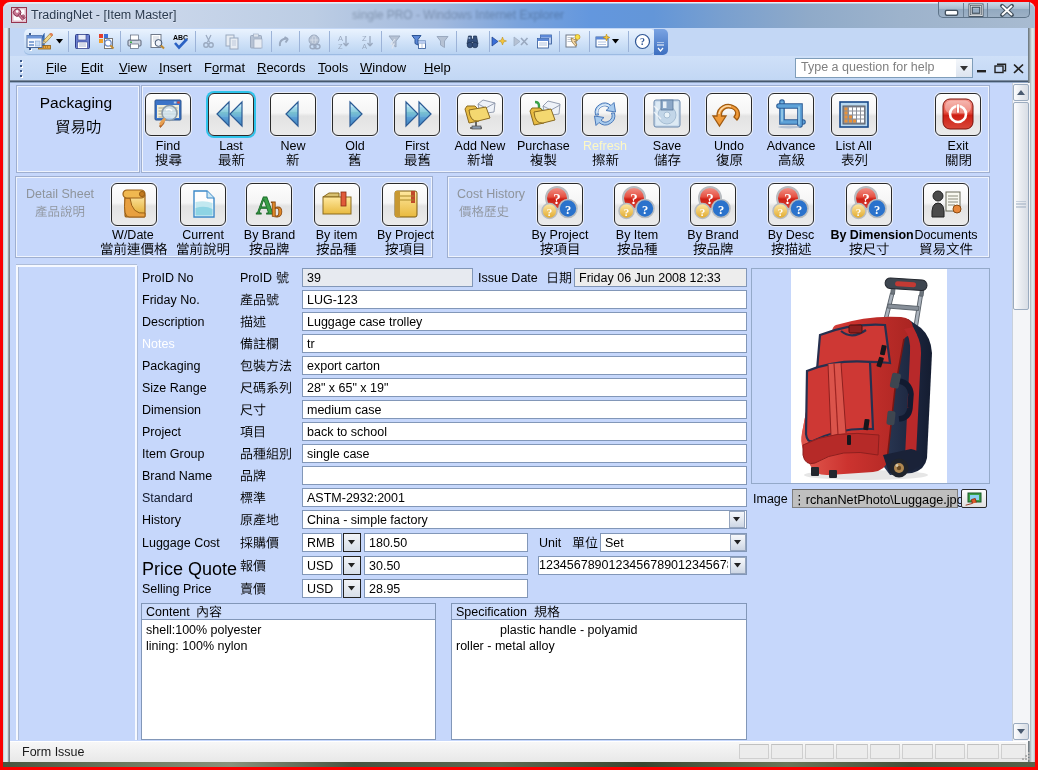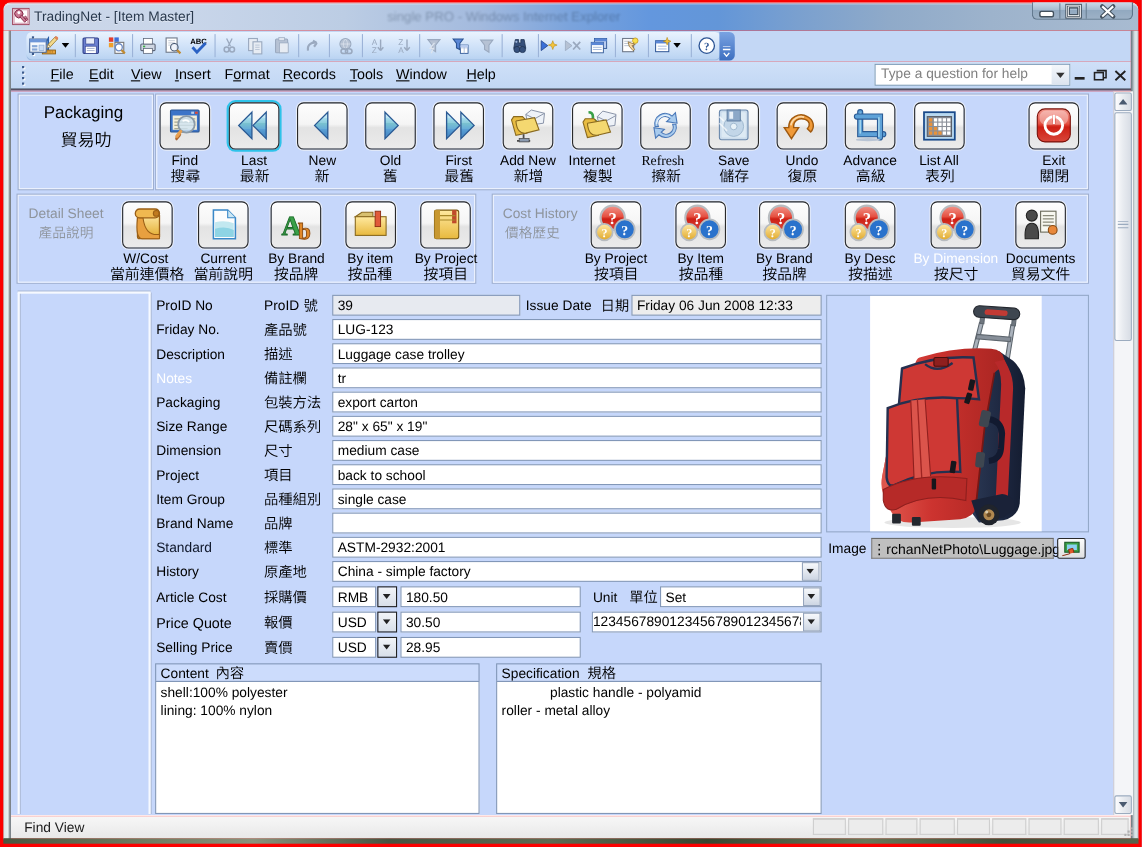--- a/index.html
+++ b/index.html
@@ -387,34 +387,34 @@
   </svg>
 <div style="position:absolute;left:520px;top:93px;width:46px;height:43px;border:1px solid #2a2a2a;border-radius:6px;background:linear-gradient(180deg,#fdfdfd,#f5f5f5 46%,#e3e3e3 54%,#ebebeb);box-shadow:inset 0 1px 0 #fff,0 0 0 1px #e9eef8;">
     <svg width="44" height="41" viewBox="0 0 44 41" style="position:absolute;left:0;top:0">
       <path d="M22 12 l5 -5 12 3 -1 10 -14 2 Z" fill="#eef2f8" stroke="#8a94a8" stroke-width=".9"></path>
       <path d="M22 12 l8 4 9 -5" fill="none" stroke="#8a94a8" stroke-width=".9"></path>
       <path d="M14 8 q4 0 4 4 l0 6 m0 0 l3 -3 m-3 3 l-3 -3" fill="none" stroke="#3aa048" stroke-width="2.4"></path>
       <path d="M11 14 h8 l3 3 h-1 l2 12 -10 2 -4 -14 Z" fill="#e8bc42" stroke="#8a6a1f"></path>
       <path d="M13 18 l17 -3 4 11 -12 3 Q14 30 13 18" fill="#f4d870" stroke="#8a6a1f"></path>
     </svg>
   </div>
-<div style="position:absolute;left:516.9px;top:139.2px;font-size:12.5px;color:#000;white-space:nowrap;">Internet</div>
+<div style="position:absolute;left:516.9px;top:139.2px;font-size:12.5px;color:#000;white-space:nowrap;">Purchase</div>
 <svg style="position:absolute;left:529.5px;top:152.6px" width="27.0" height="13.5" viewBox="0 -880 2000 1000" fill="#000">
     <use href="#c35"></use>
   </svg>
 <div style="position:absolute;left:582px;top:93px;width:46px;height:43px;border:1px solid #2a2a2a;border-radius:6px;background:linear-gradient(180deg,#fdfdfd,#f5f5f5 46%,#e3e3e3 54%,#ebebeb);box-shadow:inset 0 1px 0 #fff,0 0 0 1px #e9eef8;">
     <svg width="44" height="41" viewBox="0 0 44 41" style="position:absolute;left:0;top:0">
       <g stroke="#4a78b8" stroke-width="1" fill="#a8cbee">
         <path d="M12.5 21 A 9.5 9.5 0 0 1 28 11.5 L31 8.5 L32.5 18 L23 16.5 L26 13.8 A 6.5 6.5 0 0 0 15.5 21 Z"></path>
         <path d="M31.5 19 A 9.5 9.5 0 0 1 16 28.5 L13 31.5 L11.5 22 L21 23.5 L18 26.2 A 6.5 6.5 0 0 0 28.5 19 Z"></path>
       </g>
       <path d="M14 19 A 8 8 0 0 1 26 12" fill="none" stroke="#e4f0fa" stroke-width="1.2"></path>
     </svg>
   </div>
-<div style="position:absolute;left:583.1px;top:139.2px;font-size:12.5px;color:#000000;white-space:nowrap;font-family:Liberation Serif, serif;">Refresh</div>
+<div style="position:absolute;left:583.1px;top:139.2px;font-size:12.5px;color:#fef9c3;white-space:nowrap;">Refresh</div>
 <svg style="position:absolute;left:591.5px;top:152.6px" width="27.0" height="13.5" viewBox="0 -880 2000 1000" fill="#000">
     <use href="#c21"></use>
   </svg>
 <div style="position:absolute;left:644px;top:93px;width:46px;height:43px;border:1px solid #2a2a2a;border-radius:6px;background:linear-gradient(180deg,#fdfdfd,#f5f5f5 46%,#e3e3e3 54%,#ebebeb);box-shadow:inset 0 1px 0 #fff,0 0 0 1px #e9eef8;">
     <svg width="44" height="41" viewBox="0 0 44 41" style="position:absolute;left:0;top:0">
       <rect x="9" y="6" width="26" height="27" rx="2" fill="#cbdcec" stroke="#6a88ac"></rect>
       <rect x="11" y="8" width="22" height="23" rx="1" fill="#ddeaf4"></rect>
       <circle cx="22" cy="21" r="9" fill="#c2d6e8" stroke="#9ab4cc" stroke-width=".8"></circle>
       <circle cx="22" cy="21" r="3" fill="#e8f2f8" stroke="#9ab4cc" stroke-width=".8"></circle>
       <rect x="16" y="6" width="12" height="10" fill="#8ca8c8" stroke="#5a789c" stroke-width=".8"></rect>
@@ -500,21 +500,21 @@
     <use href="#c40"></use>
   </svg>
 <div style="position:absolute;left:111px;top:183px;width:46px;height:43px;border:1px solid #2a2a2a;border-radius:6px;background:linear-gradient(180deg,#fdfdfd,#f5f5f5 46%,#e3e3e3 54%,#ebebeb);box-shadow:inset 0 1px 0 #fff,0 0 0 1px #e9eef8;">
     <svg width="44" height="41" viewBox="0 0 44 41" style="position:absolute;left:0;top:0">
       <rect x="13" y="10" width="20" height="23" rx="2" fill="url(#gld)" stroke="#9a5f16" stroke-width="1.2"></rect>
       <path d="M13 14 Q11 33 17 33 L33 33 L33 29 Q20 31 18 14 Z" fill="#e8a040" stroke="#9a5f16" stroke-width="1"></path>
       <rect x="11" y="6" width="22" height="8" rx="4" fill="#f0b850" stroke="#9a5f16" stroke-width="1.2"></rect>
       <circle cx="30" cy="10" r="2.6" fill="#c07a20" stroke="#9a5f16"></circle>
     </svg>
   </div>
-<div style="position:absolute;left:112.1px;top:227.7px;font-size:12.5px;color:#000;white-space:nowrap;">W/Cost</div>
+<div style="position:absolute;left:112.1px;top:227.7px;font-size:12.5px;color:#000;white-space:nowrap;">W/Date</div>
 <svg style="position:absolute;left:100.2px;top:242.1px" width="67.5" height="13.5" viewBox="0 -880 5000 1000" fill="#000">
     <use href="#c31"></use>
   </svg>
 <div style="position:absolute;left:180px;top:183px;width:46px;height:43px;border:1px solid #2a2a2a;border-radius:6px;background:linear-gradient(180deg,#fdfdfd,#f5f5f5 46%,#e3e3e3 54%,#ebebeb);box-shadow:inset 0 1px 0 #fff,0 0 0 1px #e9eef8;">
     <svg width="44" height="41" viewBox="0 0 44 41" style="position:absolute;left:0;top:0">
       <path d="M13 7 H26 L33 14 V33 H13 Z" fill="#fdfdfd" stroke="#3a88c8" stroke-width="1.4"></path>
       <path d="M26 7 L26 14 L33 14" fill="#cde8f4" stroke="#3a88c8" stroke-width="1"></path>
       <path d="M14.5 18 Q24 16 31.5 19 V31.5 H14.5 Z" fill="#c2e8f0"></path>
       <path d="M14.5 24 Q24 21 31.5 25 V31.5 H14.5 Z" fill="#8ed4e4"></path>
     </svg>
@@ -615,21 +615,21 @@
 <div style="position:absolute;left:846px;top:183px;width:46px;height:43px;border:1px solid #2a2a2a;border-radius:6px;background:linear-gradient(180deg,#fdfdfd,#f5f5f5 46%,#e3e3e3 54%,#ebebeb);box-shadow:inset 0 1px 0 #fff,0 0 0 1px #e9eef8;">
     <svg width="44" height="41" viewBox="0 0 44 41" style="position:absolute;left:0;top:0">
       <circle cx="19" cy="14" r="11" fill="url(#red)" stroke="#b8bcc0" stroke-width="2"></circle>
       <text x="19" y="20" font-size="15" font-weight="bold" text-anchor="middle" fill="#fff" font-family="Liberation Serif">?</text>
       <circle cx="11.5" cy="27" r="7.5" fill="url(#gld)" stroke="#b8bcc0" stroke-width="1.6"></circle>
       <text x="11.5" y="31.5" font-size="11" font-weight="bold" text-anchor="middle" fill="#fff" font-family="Liberation Serif">?</text>
       <circle cx="30" cy="24.5" r="9" fill="#2a72cc" stroke="#b8bcc0" stroke-width="1.6"></circle>
       <text x="30" y="29.5" font-size="12.5" font-weight="bold" text-anchor="middle" fill="#fff" font-family="Liberation Serif">?</text>
     </svg>
   </div>
-<div style="position:absolute;left:830.4px;top:227.7px;font-size:12.5px;color:#ffffff;white-space:nowrap;">By Dimension</div>
+<div style="position:absolute;left:830.4px;top:227.7px;font-size:12.5px;color:#000000;white-space:nowrap;font-weight:bold;">By Dimension</div>
 <svg style="position:absolute;left:848.8px;top:242.1px" width="40.5" height="13.5" viewBox="0 -880 3000 1000" fill="#000">
     <use href="#c15"></use>
   </svg>
 <div style="position:absolute;left:923px;top:183px;width:46px;height:43px;border:1px solid #2a2a2a;border-radius:6px;background:linear-gradient(180deg,#fdfdfd,#f5f5f5 46%,#e3e3e3 54%,#ebebeb);box-shadow:inset 0 1px 0 #fff,0 0 0 1px #e9eef8;">
     <svg width="44" height="41" viewBox="0 0 44 41" style="position:absolute;left:0;top:0">
       <circle cx="14" cy="12" r="5" fill="#4a4a4a" stroke="#222"></circle>
       <path d="M8 33 q-1-14 6-14 q7 0 6 14 Z" fill="#4a4a4a" stroke="#222"></path>
       <rect x="22" y="8" width="14" height="19" fill="#f8f8f0" stroke="#6a6a5a"></rect>
       <path d="M24 12h10M24 15h10M24 18h10M24 21h7" stroke="#8a8a7a" stroke-width="1.2"></path>
       <circle cx="33" cy="25" r="4" fill="#e8883a" stroke="#8a4a10"></circle>
@@ -758,25 +758,25 @@
     <path d="M0 0 L7 0 L3.5 4.5 Z" fill="#222"></path>
   </svg>
 <div style="position:absolute;left:302px;top:579px;width:40px;height:19px;background:#fff;border:1px solid #8297b8;"></div>
 <div style="position:absolute;left:307px;top:582.2px;font-size:12.5px;color:#000;white-space:nowrap;">USD</div>
 <div style="position:absolute;left:343px;top:579px;width:18px;height:19px;border:1px solid #222;background:linear-gradient(180deg,#f2f4f8,#d8dfe9)"></div>
 <svg style="position:absolute;left:348px;top:586px" width="8" height="5" viewBox="0 0 8 5">
     <path d="M0 0 L7 0 L3.5 4.5 Z" fill="#222"></path>
   </svg>
 <div style="position:absolute;left:364px;top:579px;width:164px;height:19px;background:#fff;border:1px solid #8297b8;"></div>
 <div style="position:absolute;left:369px;top:582.2px;font-size:12.5px;color:#000;white-space:nowrap;">28.95</div>
-<div style="position:absolute;left:142px;top:536.2px;font-size:12.5px;color:#000;white-space:nowrap;">Article Cost</div>
+<div style="position:absolute;left:142px;top:536.2px;font-size:12.5px;color:#000;white-space:nowrap;">Luggage Cost</div>
 <svg style="position:absolute;left:240px;top:536.1px" width="39.0" height="13" viewBox="0 -880 3000 1000" fill="#000">
     <use href="#c18"></use>
   </svg>
-<div style="position:absolute;left:142px;top:559.2px;font-size:13px;color:#000;white-space:nowrap;">Price Quote</div>
+<div style="position:absolute;left:142px;top:559.2px;font-size:18px;color:#000;white-space:nowrap;">Price Quote</div>
 <svg style="position:absolute;left:240px;top:559.1px" width="26.0" height="13" viewBox="0 -880 2000 1000" fill="#000">
     <use href="#c9"></use>
   </svg>
 <div style="position:absolute;left:142px;top:582.2px;font-size:12.5px;color:#000;white-space:nowrap;">Selling Price</div>
 <svg style="position:absolute;left:240px;top:582.1px" width="26.0" height="13" viewBox="0 -880 2000 1000" fill="#000">
     <use href="#c39"></use>
   </svg>
 <div style="position:absolute;left:141px;top:603px;width:295px;height:17px;background:#ccdcfc;border:1px solid #8297b8;"></div>
 <div style="position:absolute;left:146px;top:604.7px;font-size:12.5px;color:#000;white-space:nowrap;">Content</div>
 <svg style="position:absolute;left:196px;top:604.6px" width="26.0" height="13" viewBox="0 -880 2000 1000" fill="#000">
@@ -877,21 +877,21 @@
   </svg>
 <div style="position:absolute;left:1013px;top:723px;width:16px;height:17px;background:linear-gradient(90deg,#fdfdfe,#e8ebf0 50%,#d8dde5);border:1px solid #9babbf;border-radius:2px"></div>
 <svg style="position:absolute;left:1017px;top:729px" width="8" height="6" viewBox="0 0 8 6">
     <path d="M0 0 L8 0 L4 5 Z" fill="#4a5a70"></path>
   </svg>
 <div style="position:absolute;left:1013px;top:102px;width:16px;height:208px;background:linear-gradient(90deg,#fdfdfe,#e8ebf0 50%,#d8dde5);border:1px solid #9babbf;border-radius:2px"></div>
 <svg style="position:absolute;left:1016px;top:201px" width="10" height="8" viewBox="0 0 10 8">
     <path d="M0 0h10M0 3h10M0 6h10" stroke="#9babbf" stroke-width="1"></path>
   </svg>
 <div style="position:absolute;left:10px;top:741px;width:1018px;height:21px;background:linear-gradient(180deg,#f7f7f7,#e8e8e8);border-top:1px solid #fff"></div>
-<div style="position:absolute;left:22px;top:744.7px;font-size:12.5px;color:#1a1a1a;white-space:nowrap;">Find View</div>
+<div style="position:absolute;left:22px;top:744.7px;font-size:12.5px;color:#1a1a1a;white-space:nowrap;">Form Issue</div>
 <div style="position:absolute;left:739px;top:744px;width:30px;height:15px;border:1px solid #cfcfcf;border-top-color:#c0c0c0;background:#ececec"></div>
 <div style="position:absolute;left:771px;top:744px;width:32px;height:15px;border:1px solid #cfcfcf;border-top-color:#c0c0c0;background:#ececec"></div>
 <div style="position:absolute;left:805px;top:744px;width:29px;height:15px;border:1px solid #cfcfcf;border-top-color:#c0c0c0;background:#ececec"></div>
 <div style="position:absolute;left:836px;top:744px;width:32px;height:15px;border:1px solid #cfcfcf;border-top-color:#c0c0c0;background:#ececec"></div>
 <div style="position:absolute;left:870px;top:744px;width:30px;height:15px;border:1px solid #cfcfcf;border-top-color:#c0c0c0;background:#ececec"></div>
 <div style="position:absolute;left:902px;top:744px;width:31px;height:15px;border:1px solid #cfcfcf;border-top-color:#c0c0c0;background:#ececec"></div>
 <div style="position:absolute;left:935px;top:744px;width:30px;height:15px;border:1px solid #cfcfcf;border-top-color:#c0c0c0;background:#ececec"></div>
 <div style="position:absolute;left:967px;top:744px;width:32px;height:15px;border:1px solid #cfcfcf;border-top-color:#c0c0c0;background:#ececec"></div>
 <div style="position:absolute;left:1001px;top:744px;width:25px;height:15px;border:1px solid #cfcfcf;border-top-color:#c0c0c0;background:#ececec"></div>
 <svg style="position:absolute;left:1022px;top:752px" width="8" height="8" viewBox="0 0 8 8">

